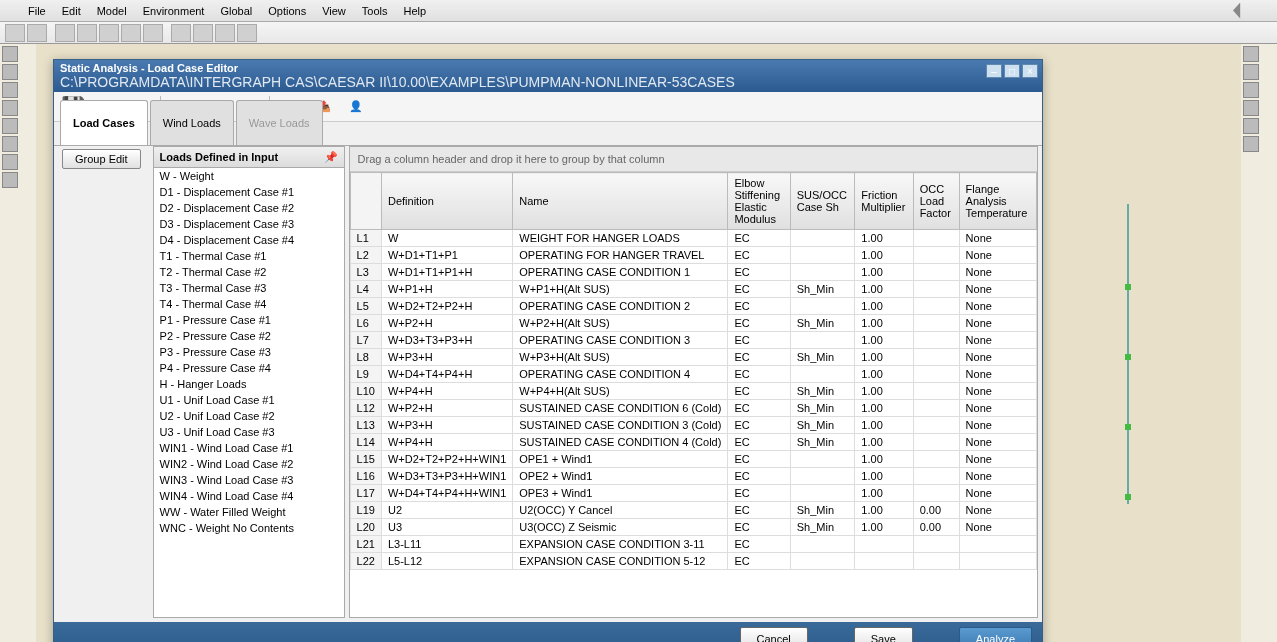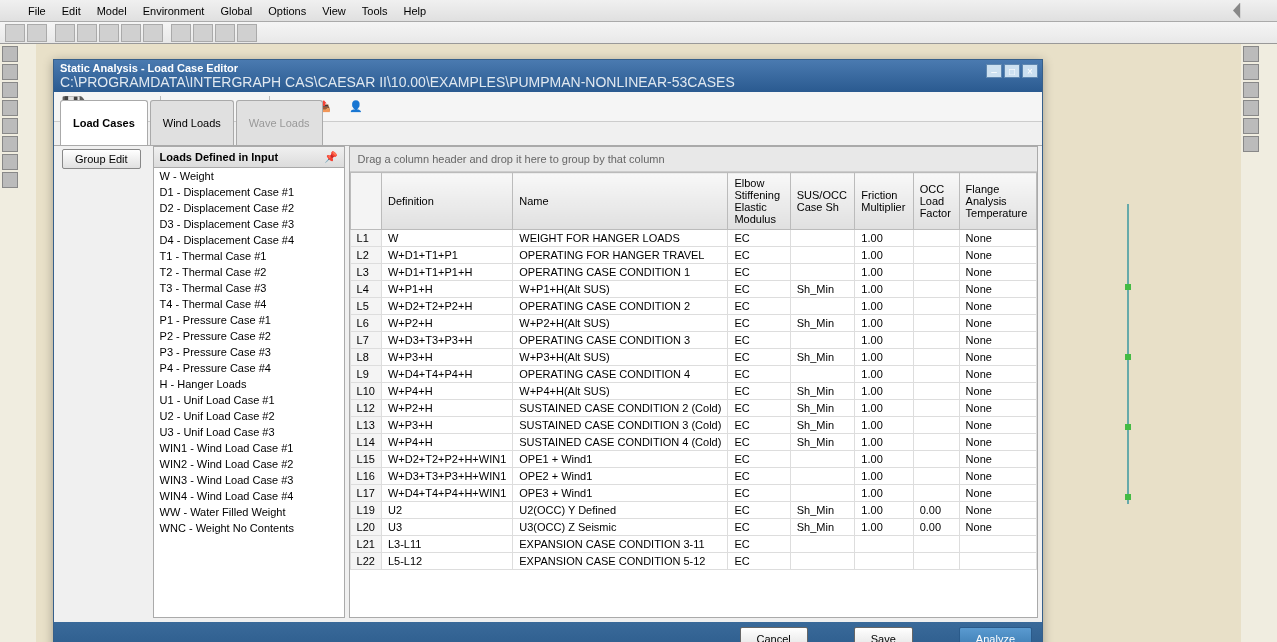--- a/index.html
+++ b/index.html
@@ -328,21 +328,21 @@
                   <td>W+P4+H(Alt SUS)</td>
                   <td>EC</td>
                   <td>Sh_Min</td>
                   <td>1.00</td>
                   <td></td>
                   <td>None</td>
                 </tr>
                 <tr>
                   <td class="rowcol">L12</td>
                   <td>W+P2+H</td>
-                  <td>SUSTAINED CASE CONDITION 2  (Cold)</td>
+                  <td>SUSTAINED CASE CONDITION 6  (Cold)</td>
                   <td>EC</td>
                   <td>Sh_Min</td>
                   <td>1.00</td>
                   <td></td>
                   <td>None</td>
                 </tr>
                 <tr>
                   <td class="rowcol">L13</td>
                   <td>W+P3+H</td>
                   <td>SUSTAINED CASE CONDITION 3  (Cold)</td>
@@ -388,21 +388,21 @@
                   <td>OPE3 + Wind1</td>
                   <td>EC</td>
                   <td></td>
                   <td>1.00</td>
                   <td></td>
                   <td>None</td>
                 </tr>
                 <tr>
                   <td class="rowcol">L19</td>
                   <td>U2</td>
-                  <td>U2(OCC) Y Defined</td>
+                  <td>U2(OCC) Y Cancel</td>
                   <td>EC</td>
                   <td>Sh_Min</td>
                   <td>1.00</td>
                   <td>0.00</td>
                   <td>None</td>
                 </tr>
                 <tr>
                   <td class="rowcol">L20</td>
                   <td>U3</td>
                   <td>U3(OCC) Z Seismic</td>

